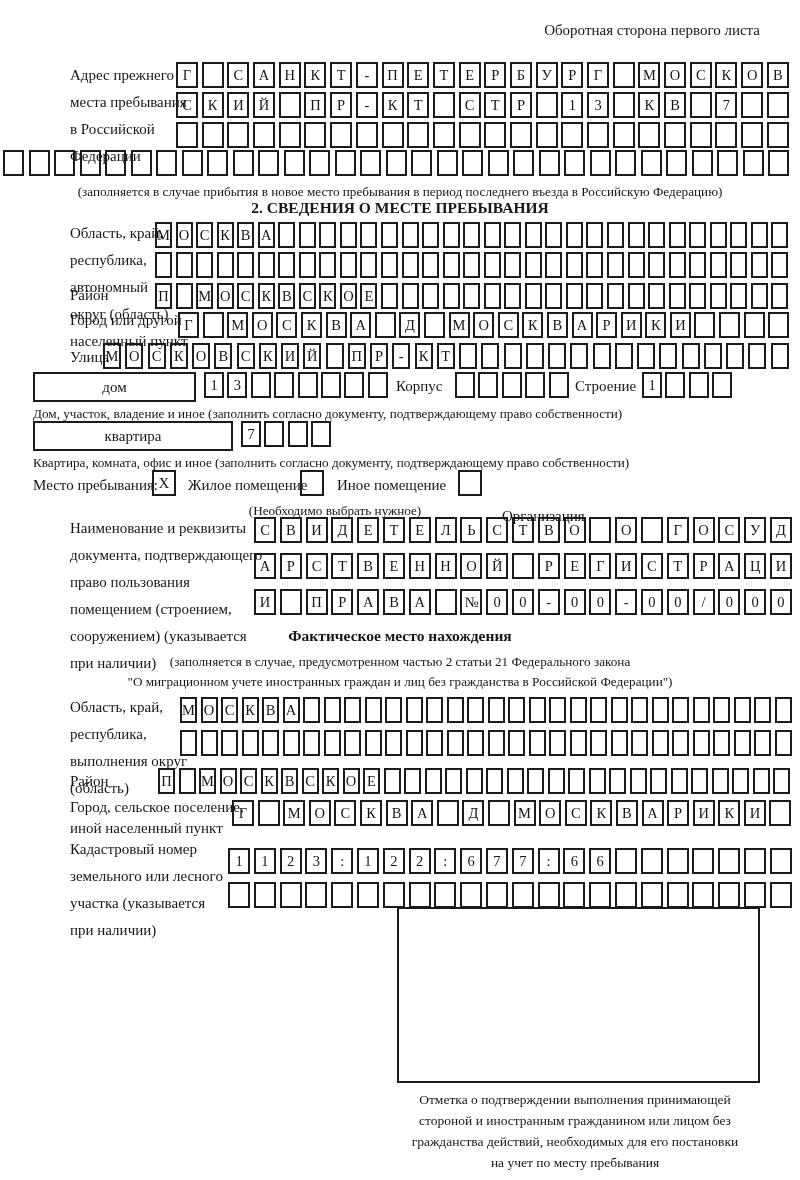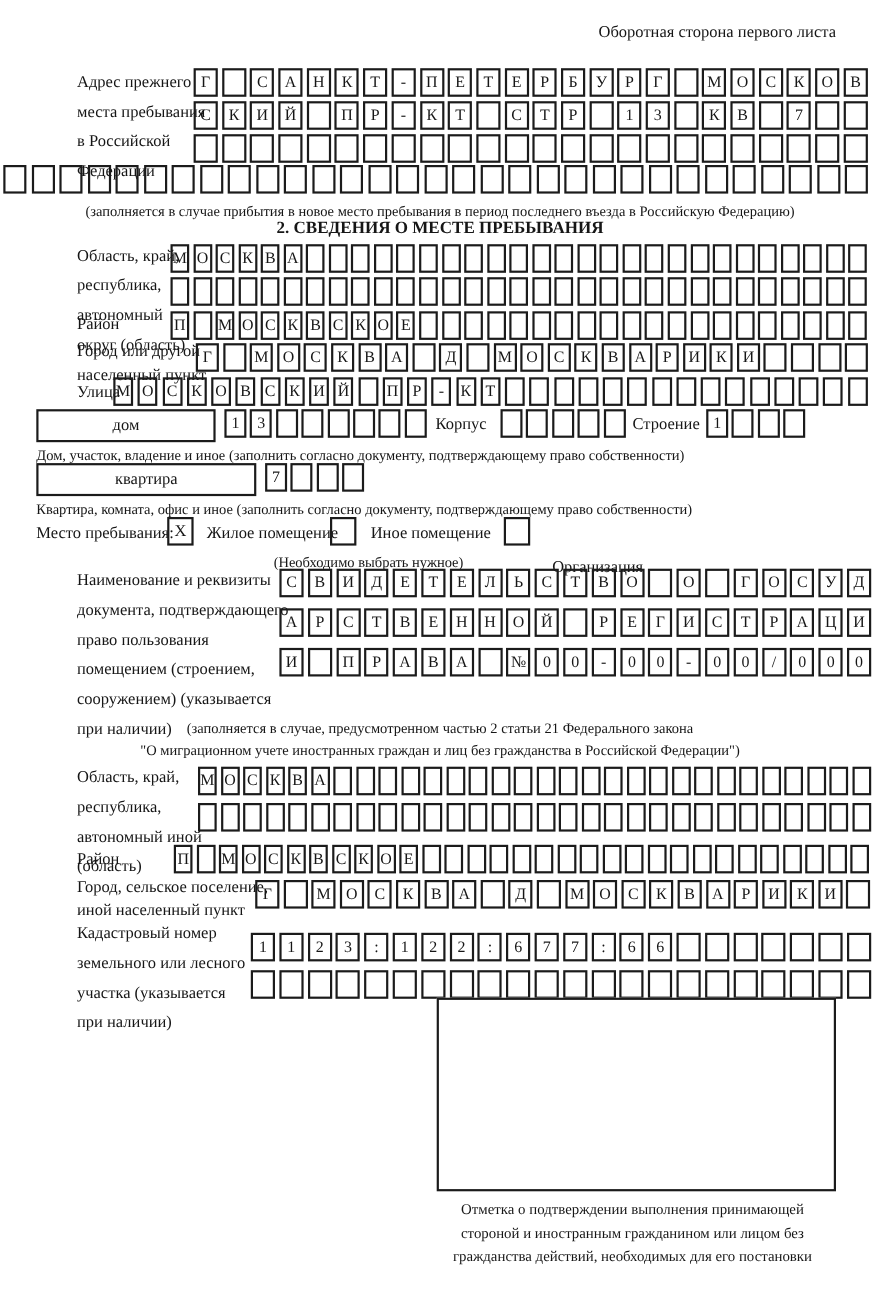--- a/index.html
+++ b/index.html
@@ -472,27 +472,28 @@
       <span class="cell">0</span>
       <span class="cell">-</span>
       <span class="cell">0</span>
       <span class="cell">0</span>
       <span class="cell">/</span>
       <span class="cell">0</span>
       <span class="cell">0</span>
       <span class="cell">0</span>
     </div>
 
+  <div class="abs title center" style="top:627px;left:0;width:800px;">Фактическое место нахождения</div>
   <div class="abs note center" style="top:652px;left:0;width:800px;">(заполняется в случае, предусмотренном частью 2 статьи 21 Федерального закона</div>
   <div class="abs note center" style="top:672px;left:0;width:800px;">"О миграционном учете иностранных граждан и лиц без гражданства в Российской Федерации")</div>
 
   <div class="abs lbl" style="top:694px;left:70px;">
     <div>Область, край,</div>
     <div>республика,</div>
-    <div>автономный иной</div>
+    <div>выполнения округ</div>
     <div>(область)</div>
   </div>
   <div class="cellrow r-reg2" style="top:697px;left:180px;">
       <span class="cell">М</span>
       <span class="cell">О</span>
       <span class="cell">С</span>
       <span class="cell">К</span>
       <span class="cell">В</span>
       <span class="cell">А</span>
       <span class="cell"></span>
@@ -670,15 +671,16 @@
       <span class="cell"></span>
       <span class="cell"></span>
       <span class="cell"></span>
     </div>
 
   <div class="bigbox" style="top:907px;left:397px;width:363px;height:176px;"></div>
   <div class="abs note center" style="top:1089px;left:385px;width:380px;line-height:21px;font-size:13.5px;">
     <div>Отметка о подтверждении выполнения принимающей</div>
     <div>стороной и иностранным гражданином или лицом без</div>
     <div>гражданства действий, необходимых для его постановки</div>
+    <div>на учет по месту пребывания</div>
   </div>
 
 </div>
 
 </body></html>

